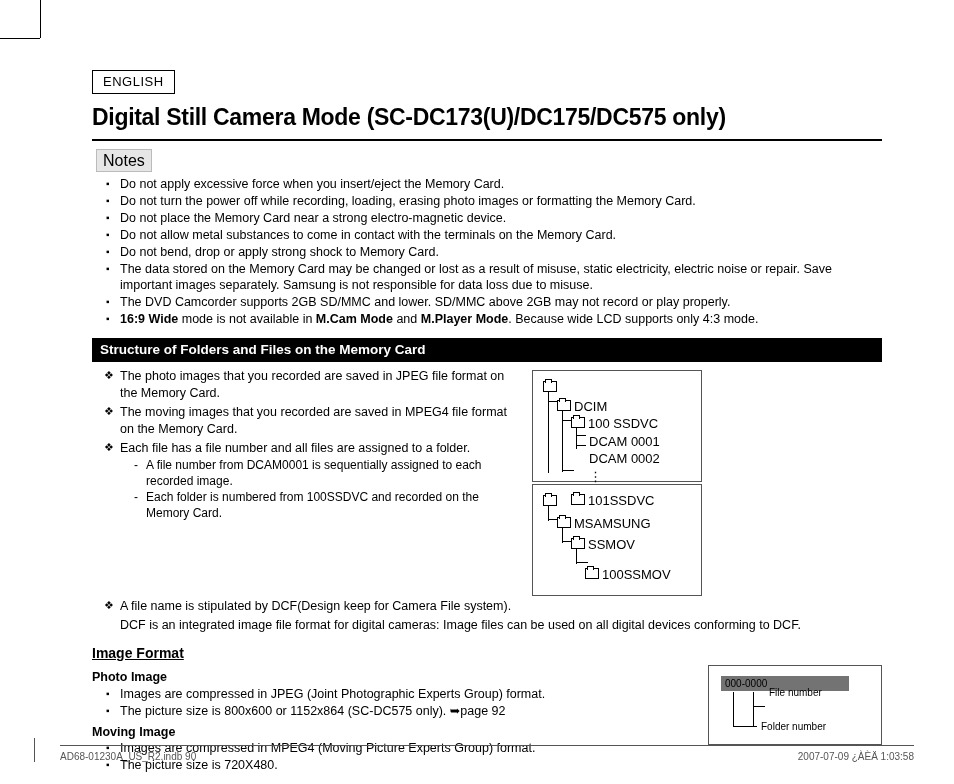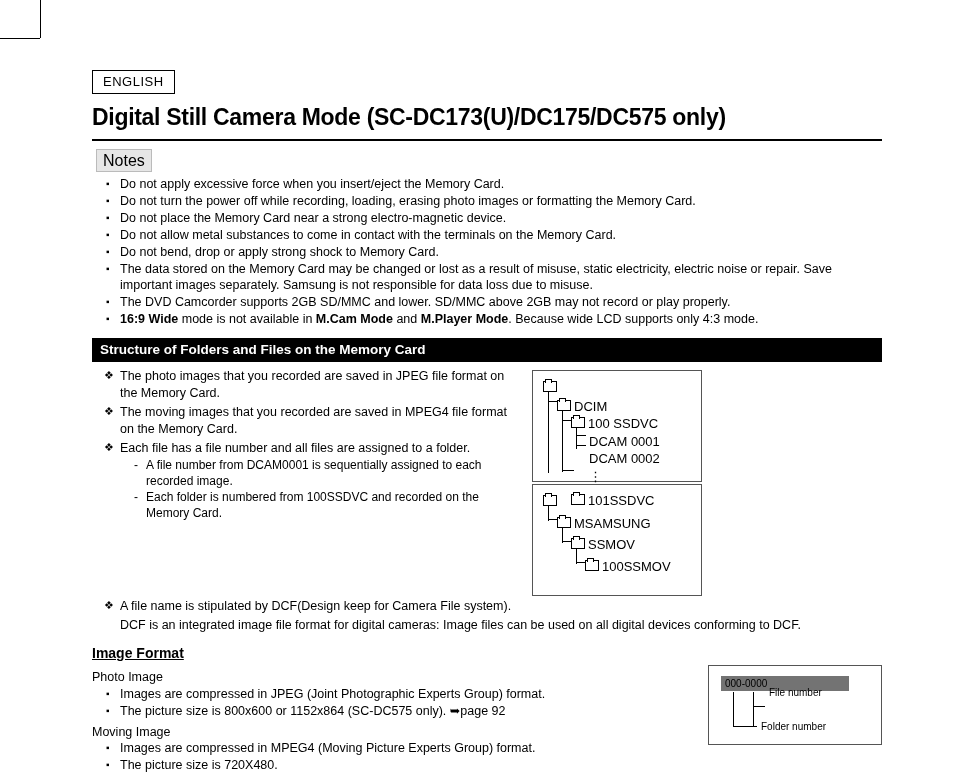--- a/index.html
+++ b/index.html
@@ -25,21 +25,21 @@
   .two-col::after{content:"";display:block;clear:both}
   .left-col{float:left;width:430px}
   .right-col{float:right;width:350px}
   ul.diamond{margin:6px 0 0 12px;padding:0;font-size:12.5px}
   ul.diamond>li{list-style:none;position:relative;padding-left:16px;margin:0 0 2px 0}
   ul.diamond>li::before{content:"❖";position:absolute;left:0;top:0;font-size:11px}
   ul.sub{margin:0 0 0 14px;padding:0}
   ul.sub li{list-style:none;position:relative;padding-left:12px;font-size:12px}
   ul.sub li::before{content:"-";position:absolute;left:0;top:0}
   .h3{text-decoration:underline;font-weight:bold;font-size:14px;margin:10px 0 2px 0}
-  .h4{font-weight:normal;font-size:12.5px;margin:4px 0 0 0}
+  .h4{font-weight:bold;font-size:12.5px;margin:4px 0 0 0}
   
   .diag-row{margin-top:8px}
   .diag{display:inline-block;width:168px;height:110px;border:1px solid #555;
     vertical-align:top;margin-right:8px;position:relative;font-size:13px}
   .diag-cap{font-weight:bold;font-size:10px;margin-top:2px}
   .tree{position:absolute;left:10px;top:8px;right:6px}
   .node{position:relative;margin-left:14px}
   .folder{display:inline-block;width:12px;height:9px;border:1px solid #000;
     background:#fff;position:relative;top:0;margin-right:3px}
   .folder::before{content:"";position:absolute;left:1px;top:-3px;width:5px;
@@ -135,21 +135,21 @@
               <div class="tree">
                 <span class="folder"></span><br>
                 <div class="branch" style="left:5px;top:12px;height:16px"></div>
                 <div class="hline" style="left:5px;top:26px;width:12px"></div>
                 <div class="node" style="margin-top:4px"><span class="folder"></span><span>MSAMSUNG</span>
                   <div class="branch" style="left:5px;top:12px;height:16px"></div>
                   <div class="hline" style="left:5px;top:26px;width:12px"></div>
                   <div class="node" style="margin-top:4px"><span class="folder"></span><span>SSMOV</span>
                     <div class="branch" style="left:5px;top:12px;height:16px"></div>
                     <div class="hline" style="left:5px;top:26px;width:12px"></div>
-                    <div class="node" style="margin-top:4px"><span class="folder"></span><span>100SSMOV</span></div>
+                    <div class="node" style="margin-top:12px"><span class="folder"></span><span>100SSMOV</span></div>
                   </div>
                 </div>
               </div>
             </div>
             <div class="diag-cap"><moving image=""></moving></div>
           </div>
         </div>
       </div>
     </div>
 
@@ -184,13 +184,17 @@
           <div class="mp-label" style="left:52px;top:54px">Folder number</div>
         </div>
         <div class="clear"></div>
         <div class="cap-right"><m.player mode=""></m.player></div>
       </div>
     </div>
     <div class="clear"></div>
     
   </div>
 
+  <div class="footer">
+    <span class="l">AD68-01230A_US_R2.indb   90</span>
+    <span class="r">2007-07-09   ¿ÀÈÄ 1:03:58</span>
+  </div>
 </div>
 
 </body></html>

